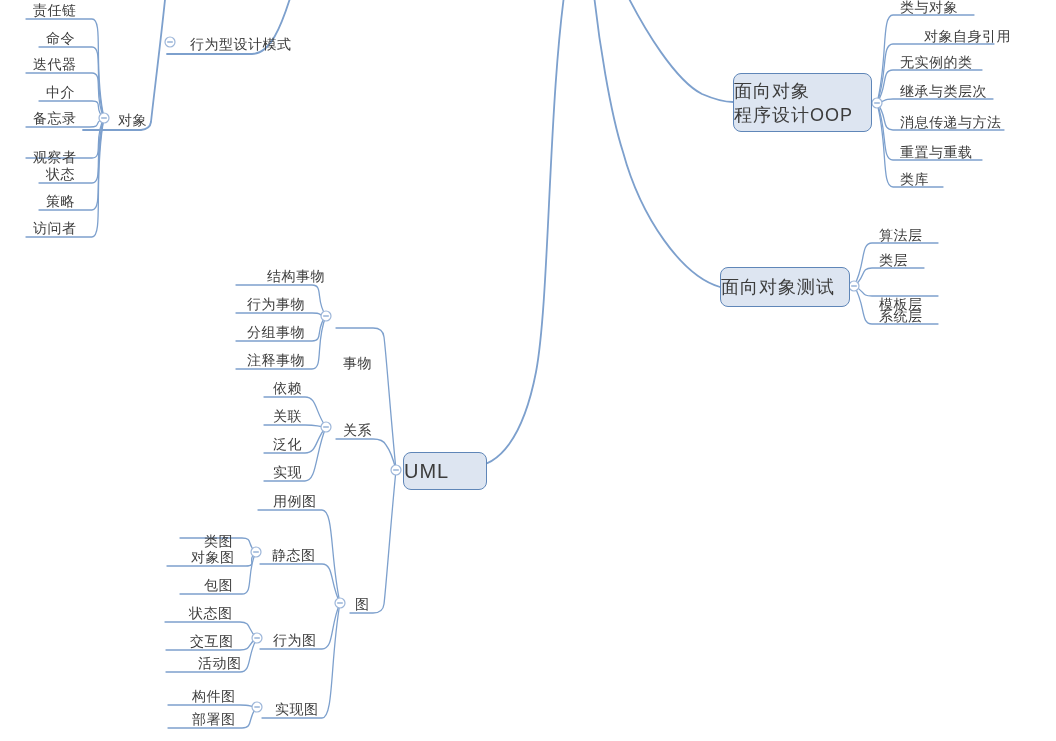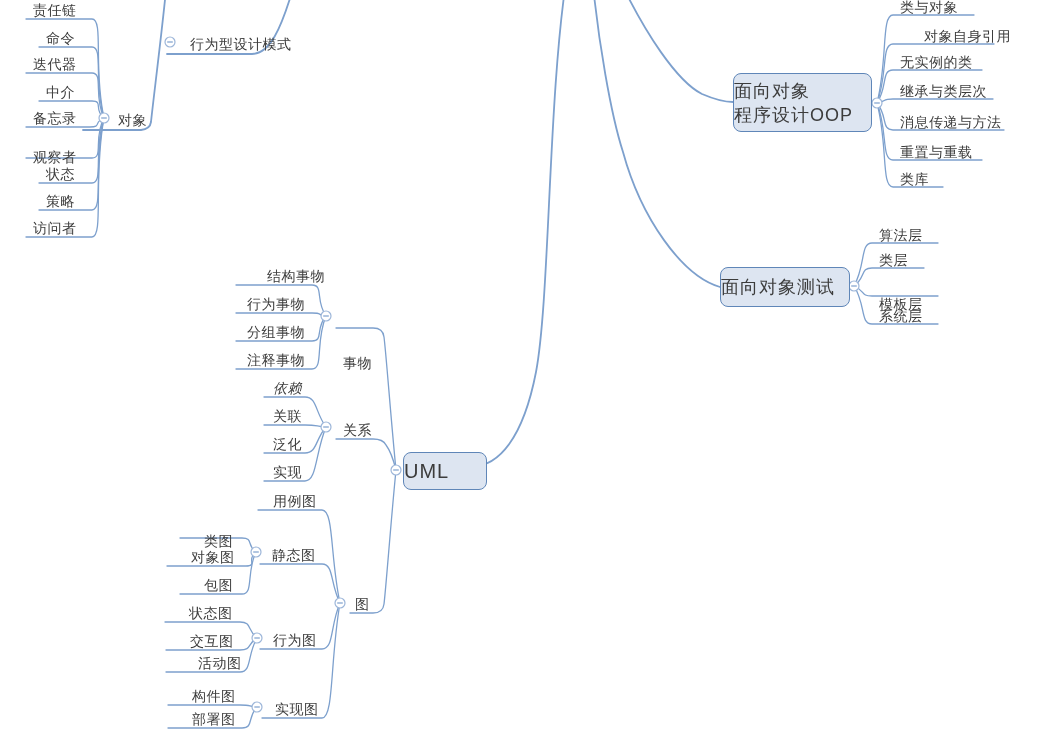--- a/index.html
+++ b/index.html
@@ -154,21 +154,21 @@
     <div class="topic-label" style="left: 879px; top: 308px;">系统层</div>
     <div class="topic-box" style="left: 403px; top: 452px; width: 84px; height: 38px; font-size: 20px;">
       <span>UML</span>
     </div>
     <div class="topic-label" style="left: 343px; top: 311px; margin-top: 44px;">事物</div>
     <div class="topic-label" style="left: 243px; top: 268px; margin-left: 24px;">结构事物</div>
     <div class="topic-label" style="left: 247px; top: 296px;">行为事物</div>
     <div class="topic-label" style="left: 247px; top: 324px;">分组事物</div>
     <div class="topic-label" style="left: 247px; top: 352px;">注释事物</div>
     <div class="topic-label" style="left: 343px; top: 422px;">关系</div>
-    <div class="topic-label" style="left: 273px; top: 380px; font-style: italic;">依赖</div>
+    <div class="topic-label" style="left: 273px; top: 380px;">依赖</div>
     <div class="topic-label" style="left: 273px; top: 408px;">关联</div>
     <div class="topic-label" style="left: 273px; top: 436px;">泛化</div>
     <div class="topic-label" style="left: 273px; top: 464px;">实现</div>
     <div class="topic-label" style="left: 355px; top: 596px;">图</div>
     <div class="topic-label" style="left: 273px; top: 493px;">用例图</div>
     <div class="topic-label" style="left: 272px; top: 547px;">静态图</div>
     <div class="topic-label" style="left: 204px; top: 521px; margin-top: 12px;">类图</div>
     <div class="topic-label" style="left: 191px; top: 549px;">对象图</div>
     <div class="topic-label" style="left: 204px; top: 577px;">包图</div>
     <div class="topic-label" style="left: 273px; top: 632px;">行为图</div>

